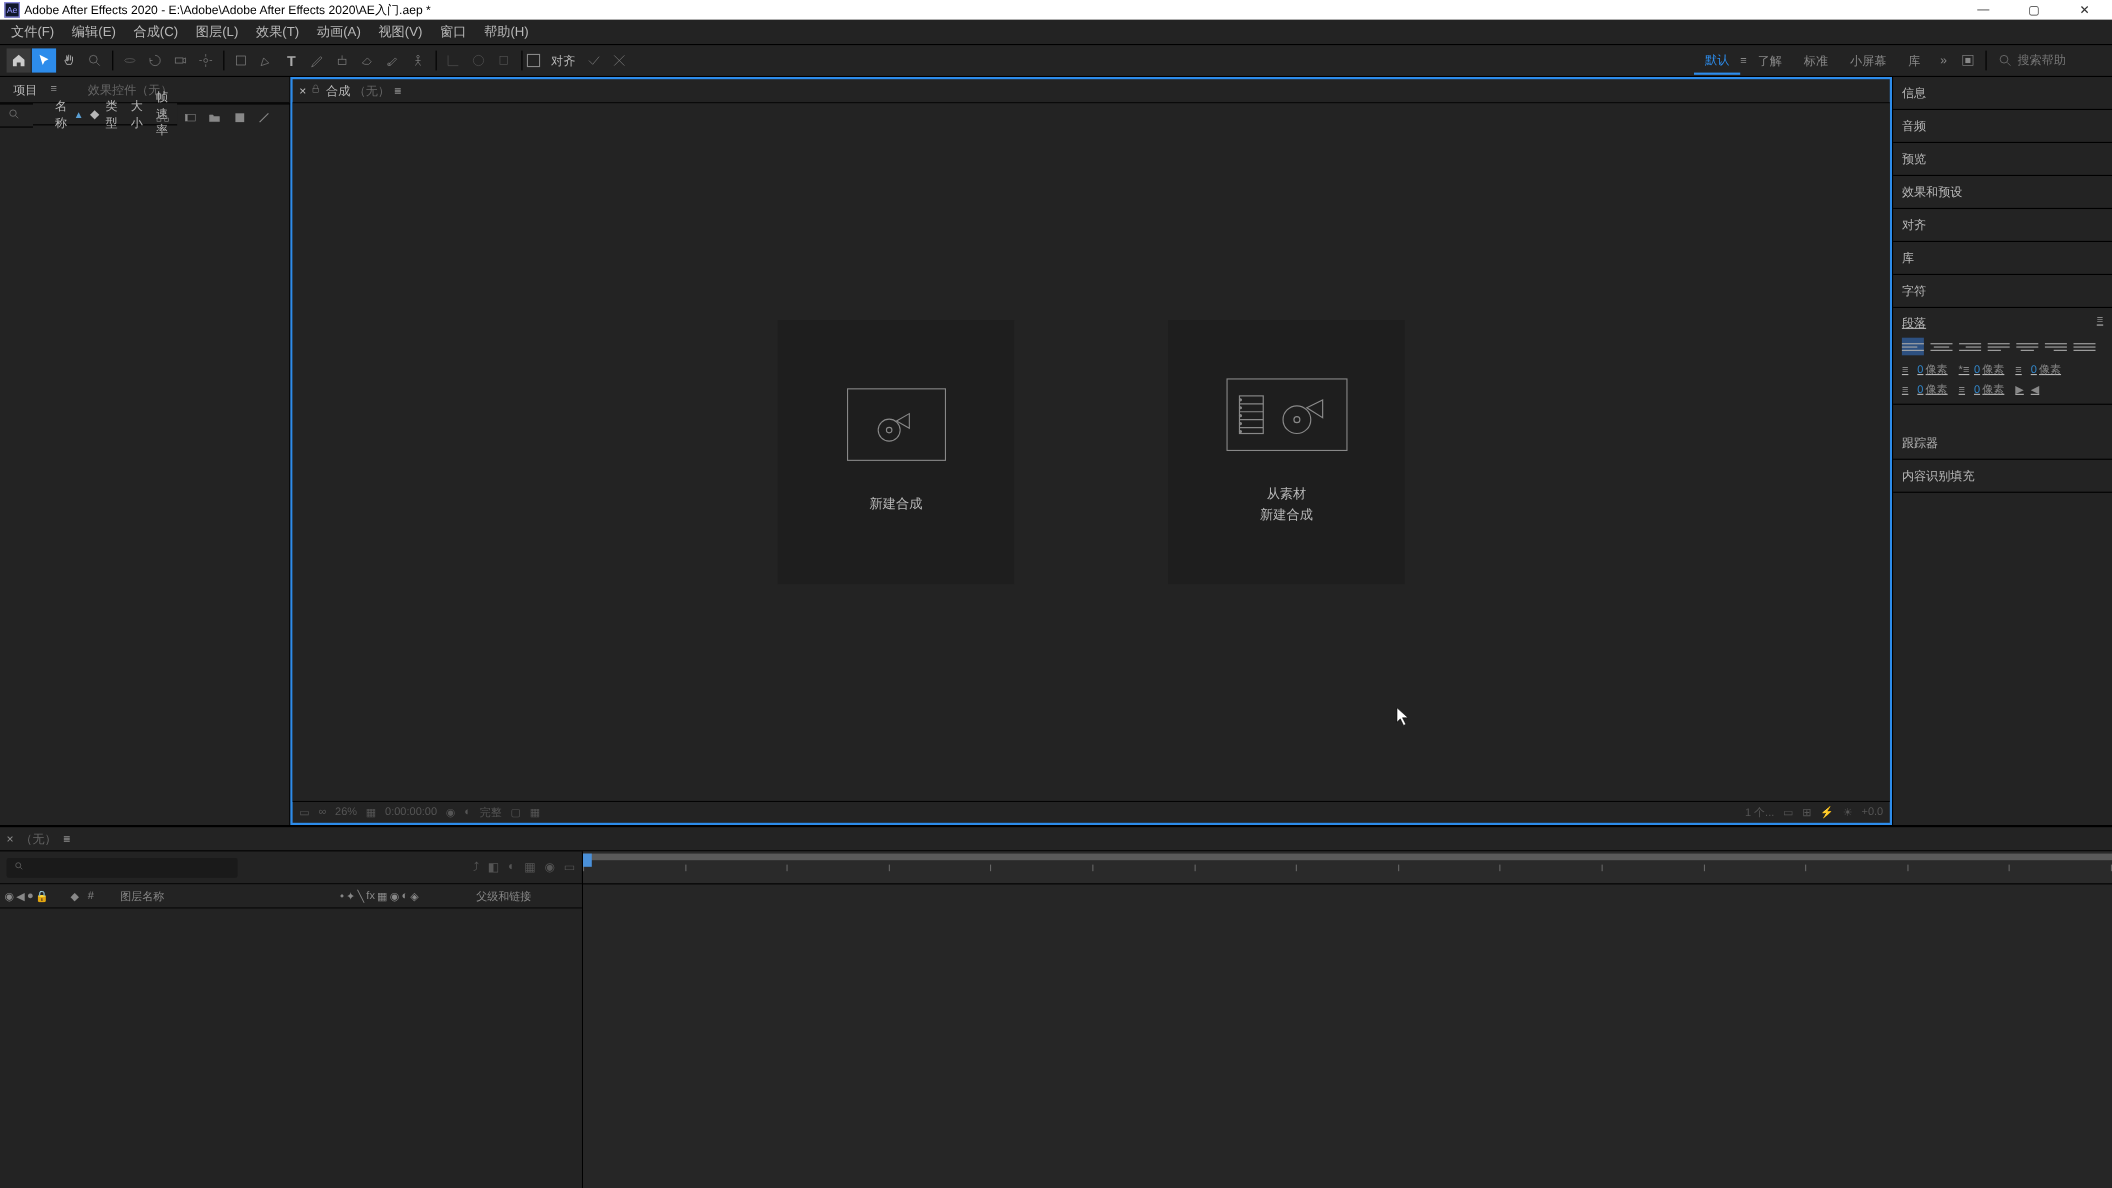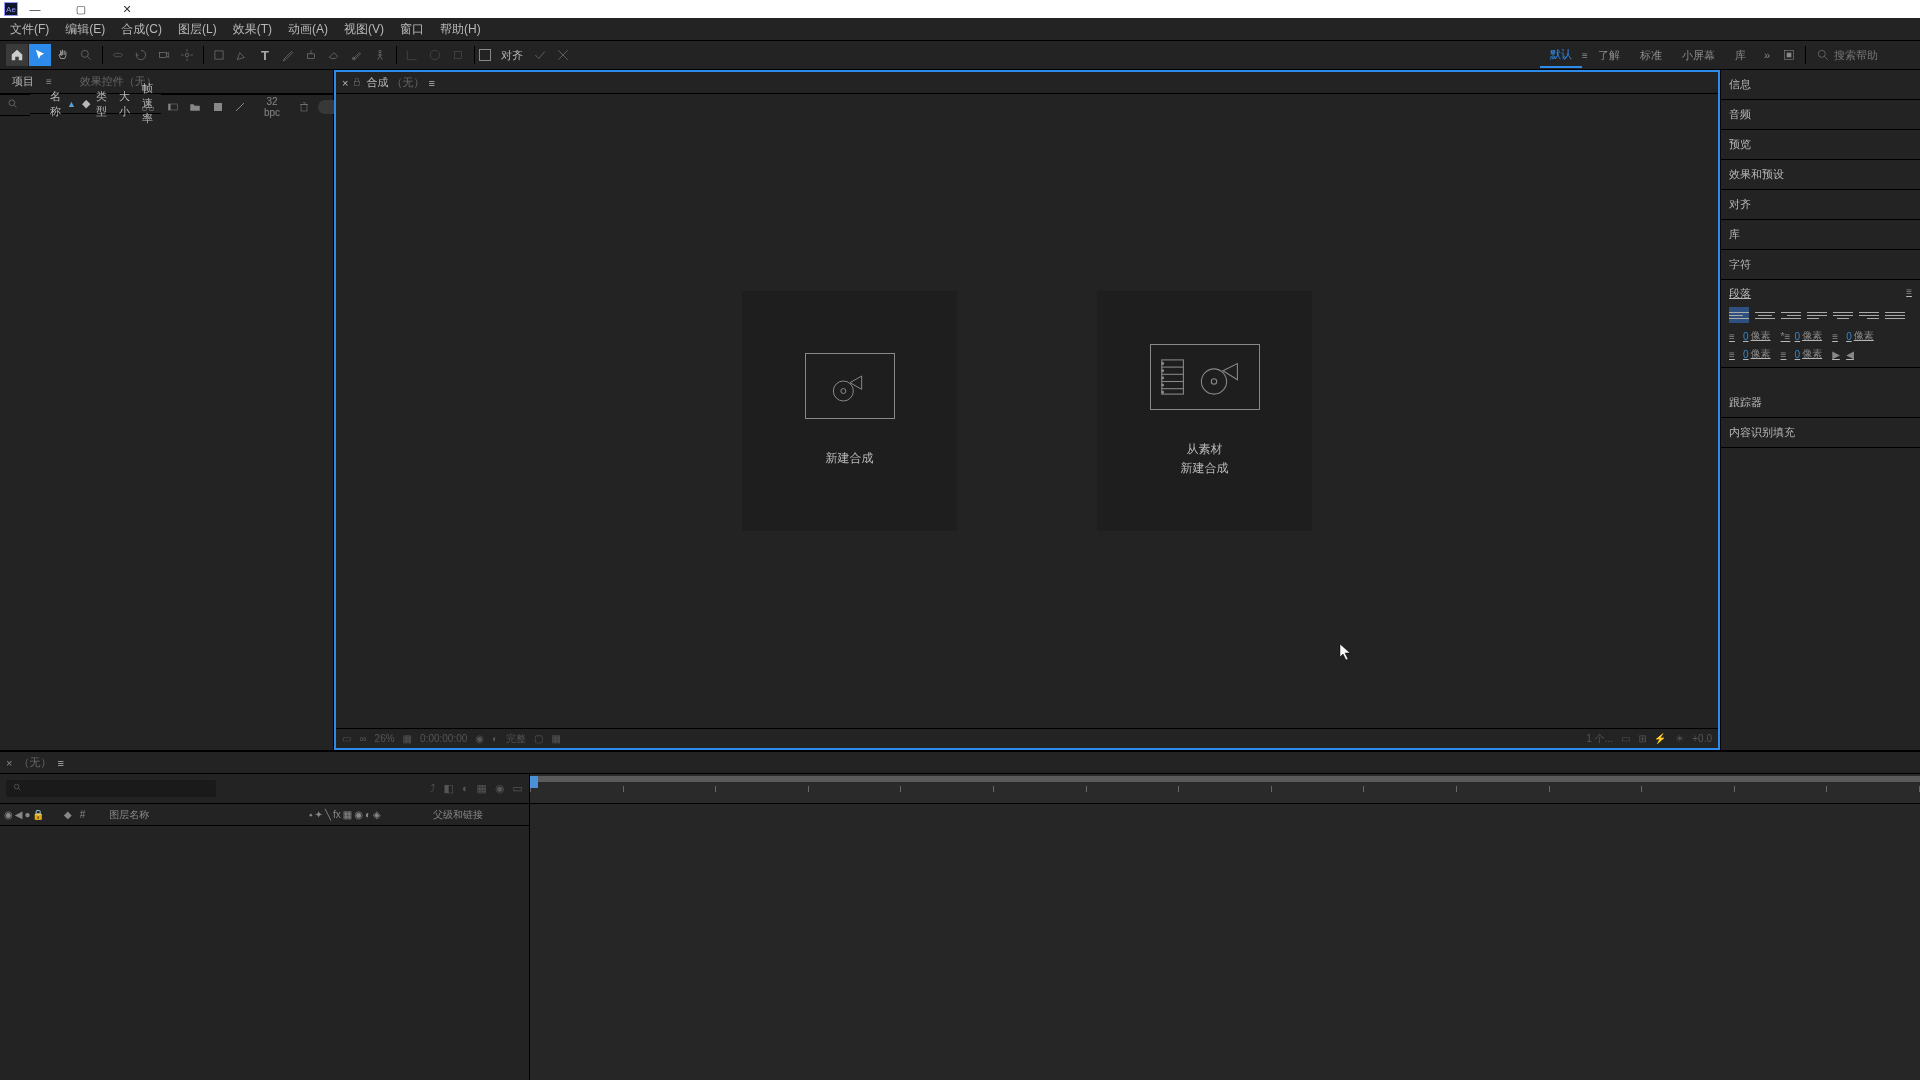--- a/index.html
+++ b/index.html
@@ -25,21 +25,21 @@
 .toolbar .spacer { flex: 1; }
 .toolbar .tb-text { padding: 0 6px; font-size: 11px; color: #b8b8b8; }
 .toolbar .workspace-tab { padding: 4px 10px; font-size: 11px; color: #888; text-align: center; }
 .toolbar .workspace-tab.active { color: #2d8ceb; border-bottom: 2px solid #2d8ceb; }
 .toolbar .checkbox { width: 12px; height: 12px; border: 1px solid #888; display: inline-block; margin-right: 4px; }
 .toolbar .search-help { display: flex; align-items: center; gap: 4px; padding-left: 6px; }
 .toolbar .search-help input { background: transparent; border: none; color: #888; font-size: 11px; width: 80px; }
 
 
 .main { display: flex; height: 680px; }
-.left-col { width: 334px; background: #232323; display: flex; flex-direction: column; border-right: 1px solid #000; }
+.left-col { width: 264px; background: #232323; display: flex; flex-direction: column; border-right: 1px solid #000; }
 .center-col { flex: 1; background: #232323; display: flex; flex-direction: column; }
 .right-col { width: 200px; background: #232323; border-left: 1px solid #000; display: flex; flex-direction: column; }
 
 
 .panel-tabs { height: 24px; display: flex; align-items: center; padding: 0 4px; background: #232323; border-bottom: 1px solid #000; font-size: 11px; }
 .panel-tabs .tab { padding: 0 8px; color: #b8b8b8; }
 .panel-tabs .tab.inactive { color: #666; }
 .panel-tabs .tab .dim { color: #666; }
 .panel-tabs .menu-icon { margin-left: 4px; color: #888; font-size: 10px; }
 
@@ -115,20 +115,23 @@
 .tl-ruler .tick { width: 1px; height: 6px; background: #666; }
 .tl-tracks { flex: 1; background: #262626; }
 
 svg.ico { width: 14px; height: 14px; }
 </style>
 </head>
 <body>
 
 <div class="titlebar">
   <span class="ae-logo">Ae</span>
+  <span class="title-text">
+    <span>Adobe After Effects 2020</span> - <span>E:\Adobe\Adobe After Effects 2020\AE入门.aep *</span>
+  </span>
   <div class="win-controls">
     <span class="win-btn">—</span>
     <span class="win-btn">▢</span>
     <span class="win-btn">✕</span>
   </div>
 </div>
 
 <div class="menubar">
   <span class="menu-item">文件(F)</span>
   <span class="menu-item">编辑(E)</span>

